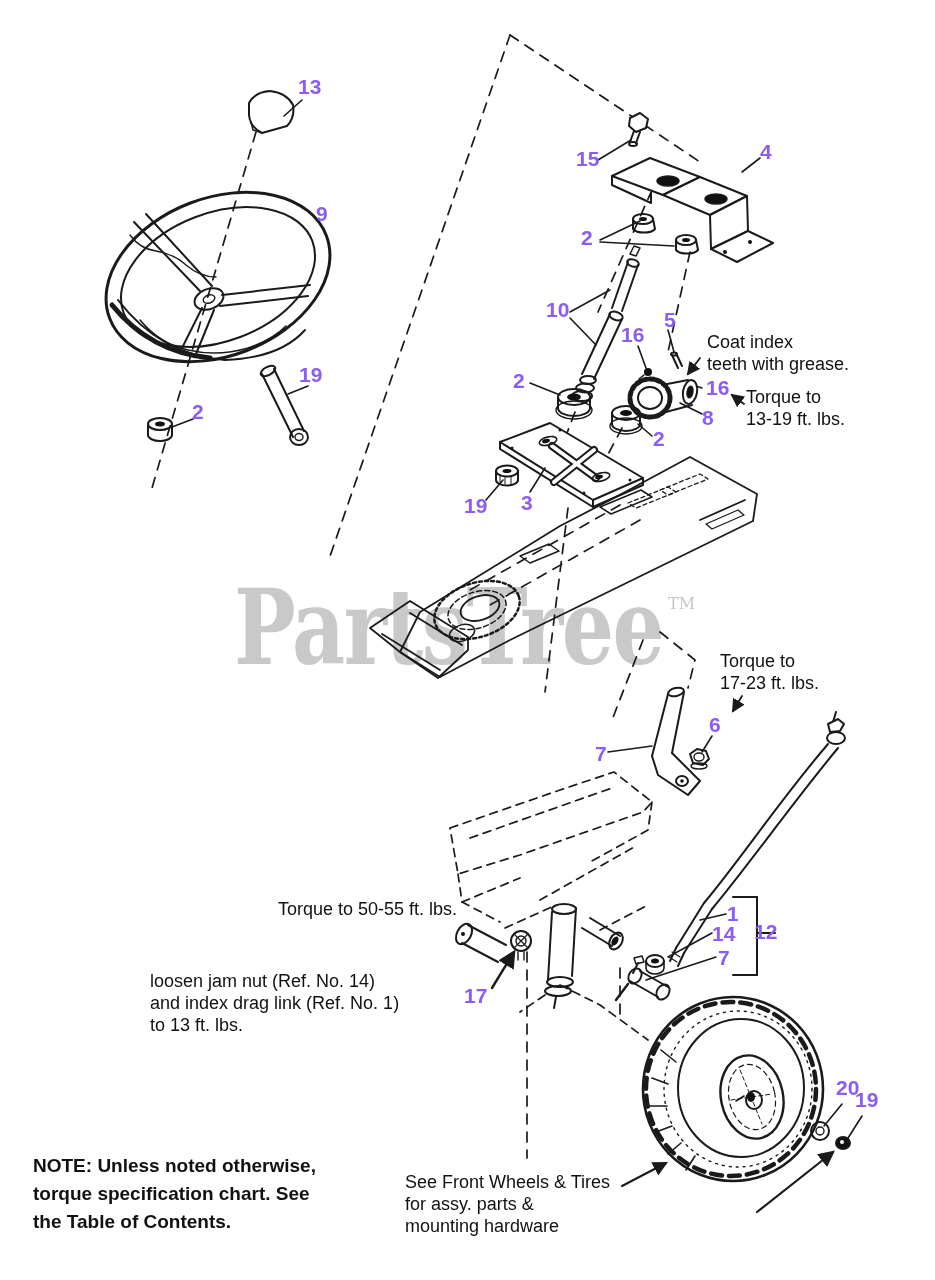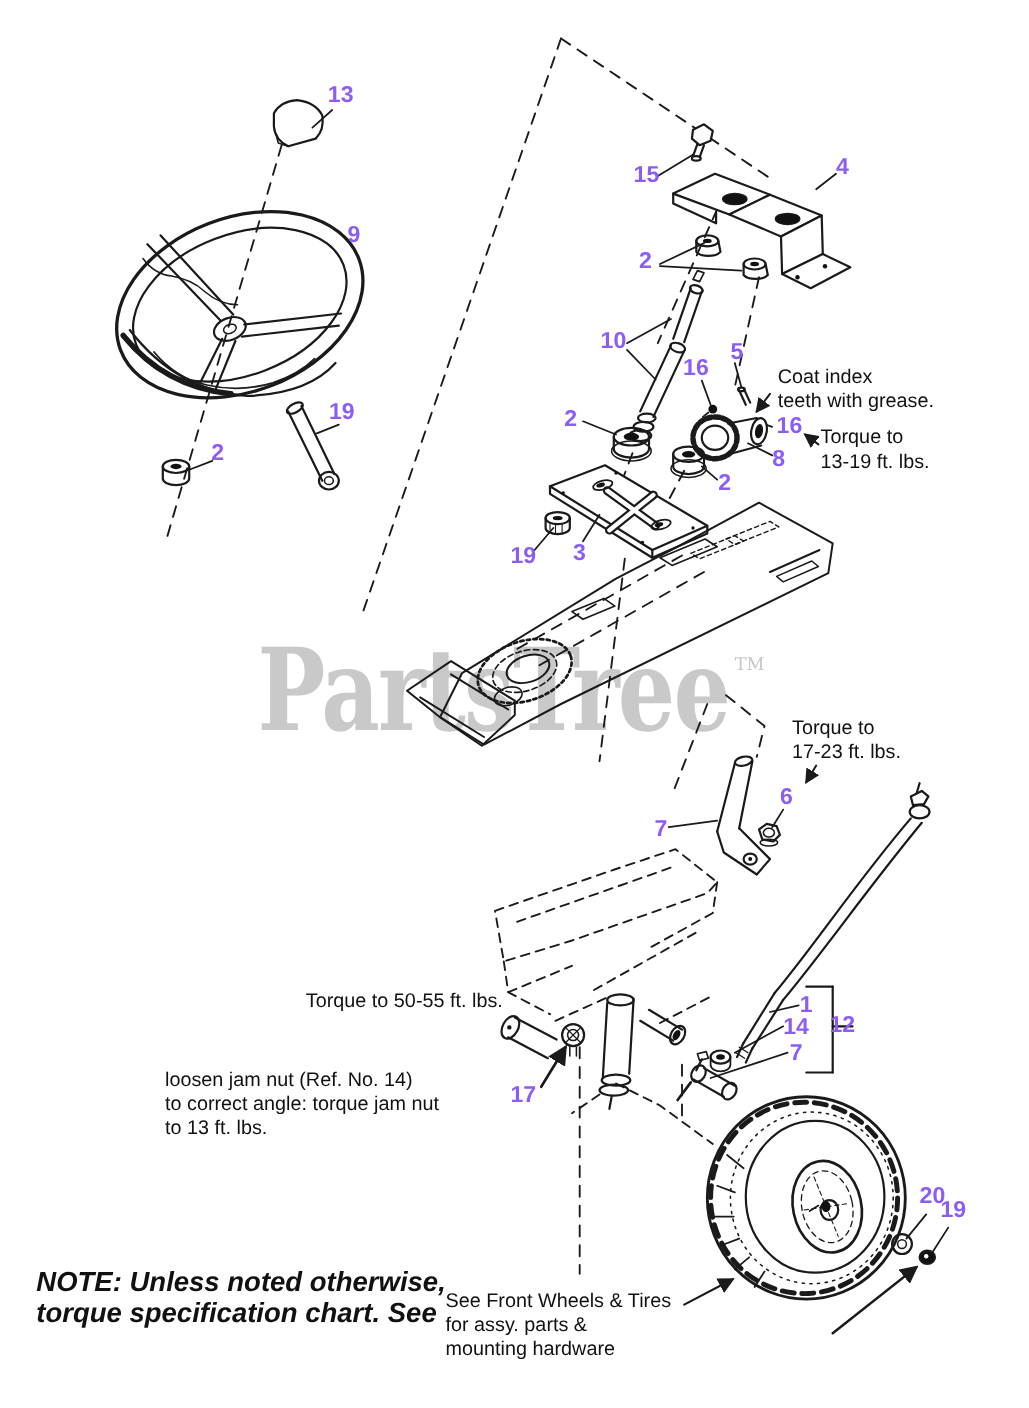--- a/index.html
+++ b/index.html
@@ -1,20 +1,20 @@
 <!DOCTYPE html>
 <html><head>
 <meta charset="utf-8">
 <style>
   html,body{margin:0;padding:0;background:#fff;}
   #page{position:relative;width:935px;height:1280px;background:#fff;overflow:hidden;
         font-family:"Liberation Sans", sans-serif;color:#111;}
   .co{position:absolute;font-weight:700;font-size:21px;line-height:22px;color:#8b5cf6;white-space:nowrap;}
   .note{position:absolute;font-size:18px;line-height:22px;color:#111;white-space:nowrap;}
-  .note.bold{font-weight:700;font-size:25px;line-height:28px;font-style:italic;}
+  .note.bold{font-weight:700;font-size:19px;line-height:28px;}
   #watermark{position:absolute;left:234px;top:576px;font-family:"DejaVu Serif", serif;
              font-weight:700;font-size:104px;line-height:1;color:#c9c9c9;
              transform:scaleX(0.79);transform-origin:left top;letter-spacing:-2px;z-index:0;}
   #watermark-tm{position:absolute;left:668px;top:594px;font-family:"DejaVu Serif", serif;
              font-weight:400;font-size:16px;color:#c6c6c6;z-index:0;}
   svg{position:absolute;left:0;top:0;z-index:1;}
   .txt{z-index:2;}
 </style>
 </head>
 <body>
@@ -378,26 +378,27 @@
     <div>Torque to</div>
     <div>13-19 ft. lbs.</div>
   </div>
   <div class="note txt" style="left:720px;top:650px">
     <div>Torque to</div>
     <div>17-23 ft. lbs.</div>
   </div>
   <div class="note txt" style="left:278px;top:898px">Torque to 50-55 ft. lbs.</div>
   <div class="note txt" style="left:150px;top:970px">
     <div>loosen jam nut (Ref. No. 14)</div>
-    <div>to correct angle: torque jam nut</div>
+    <div>and index drag link (Ref. No. 1)</div>
     <div>to 13 ft. lbs.</div>
   </div>
   <div class="note txt" style="left:405px;top:1171px">
     <div>See Front Wheels &amp; Tires</div>
     <div>for assy. parts &amp;</div>
     <div>mounting hardware</div>
   </div>
   <div class="note bold txt" style="left:33px;top:1152px">
     <div>NOTE: Unless noted otherwise,</div>
     <div>torque specification chart. See</div>
+    <div>the Table of Contents.</div>
   </div>
 
 </div>
 
 </body></html>

